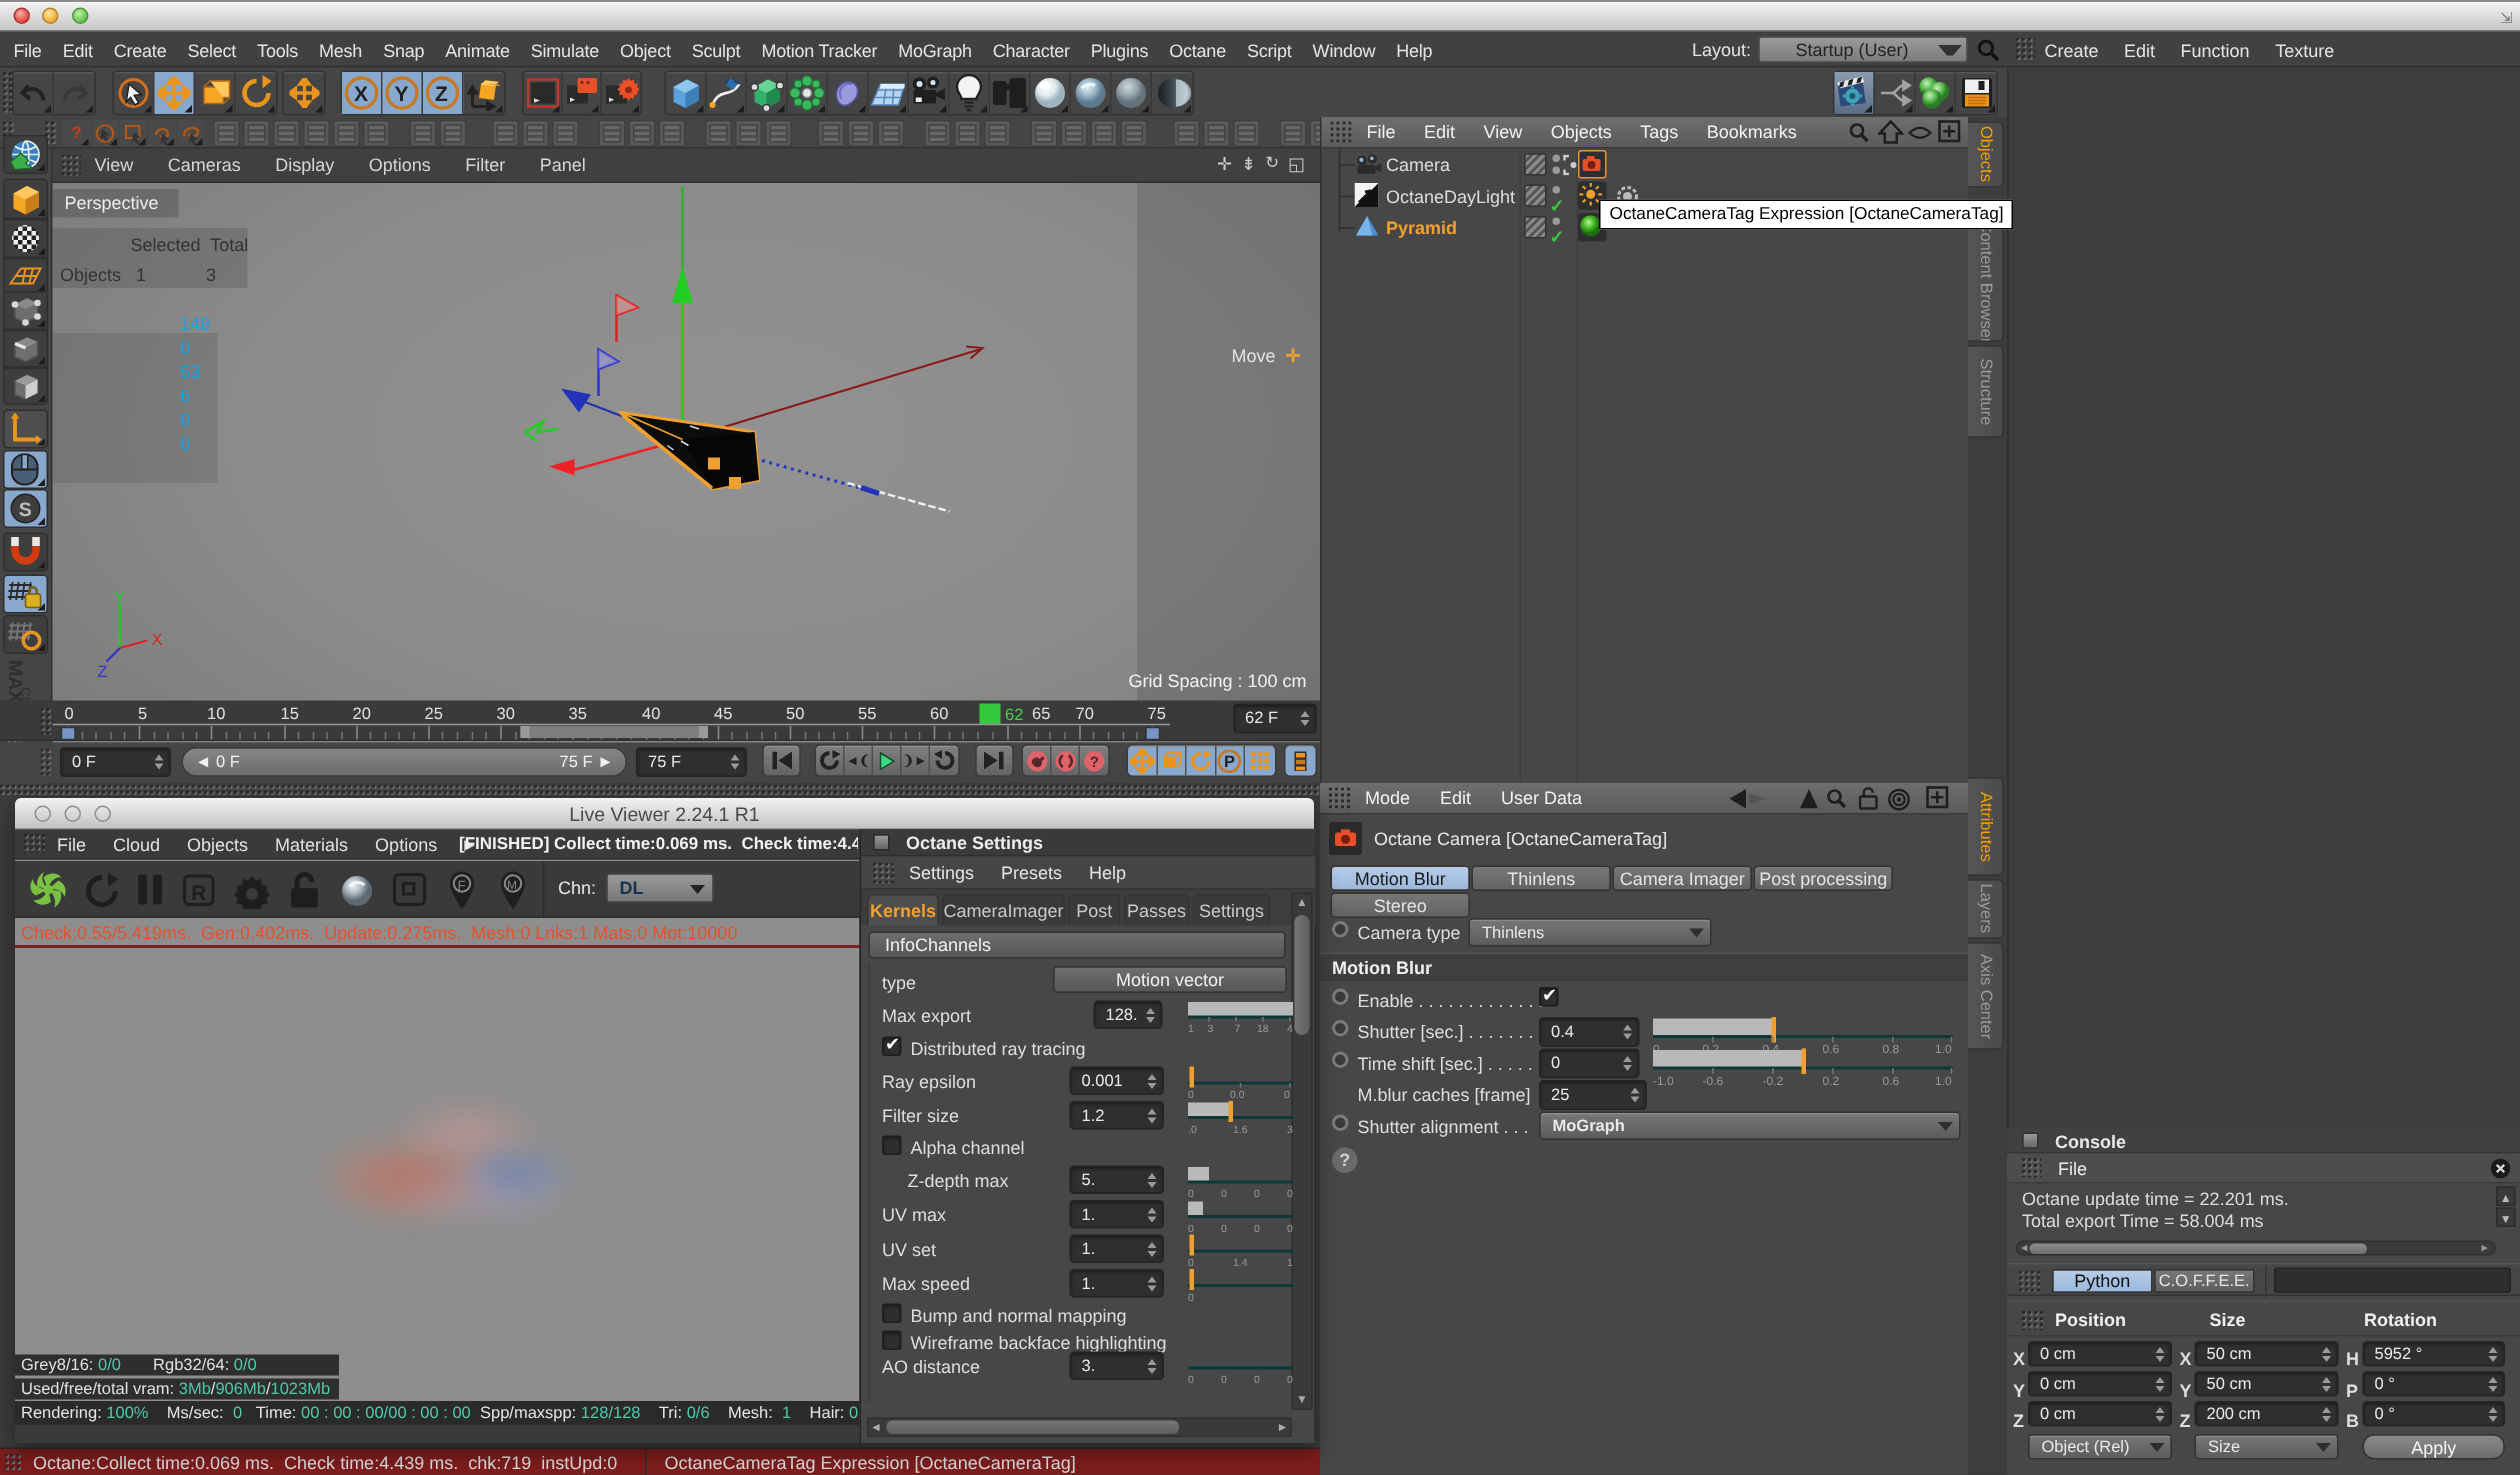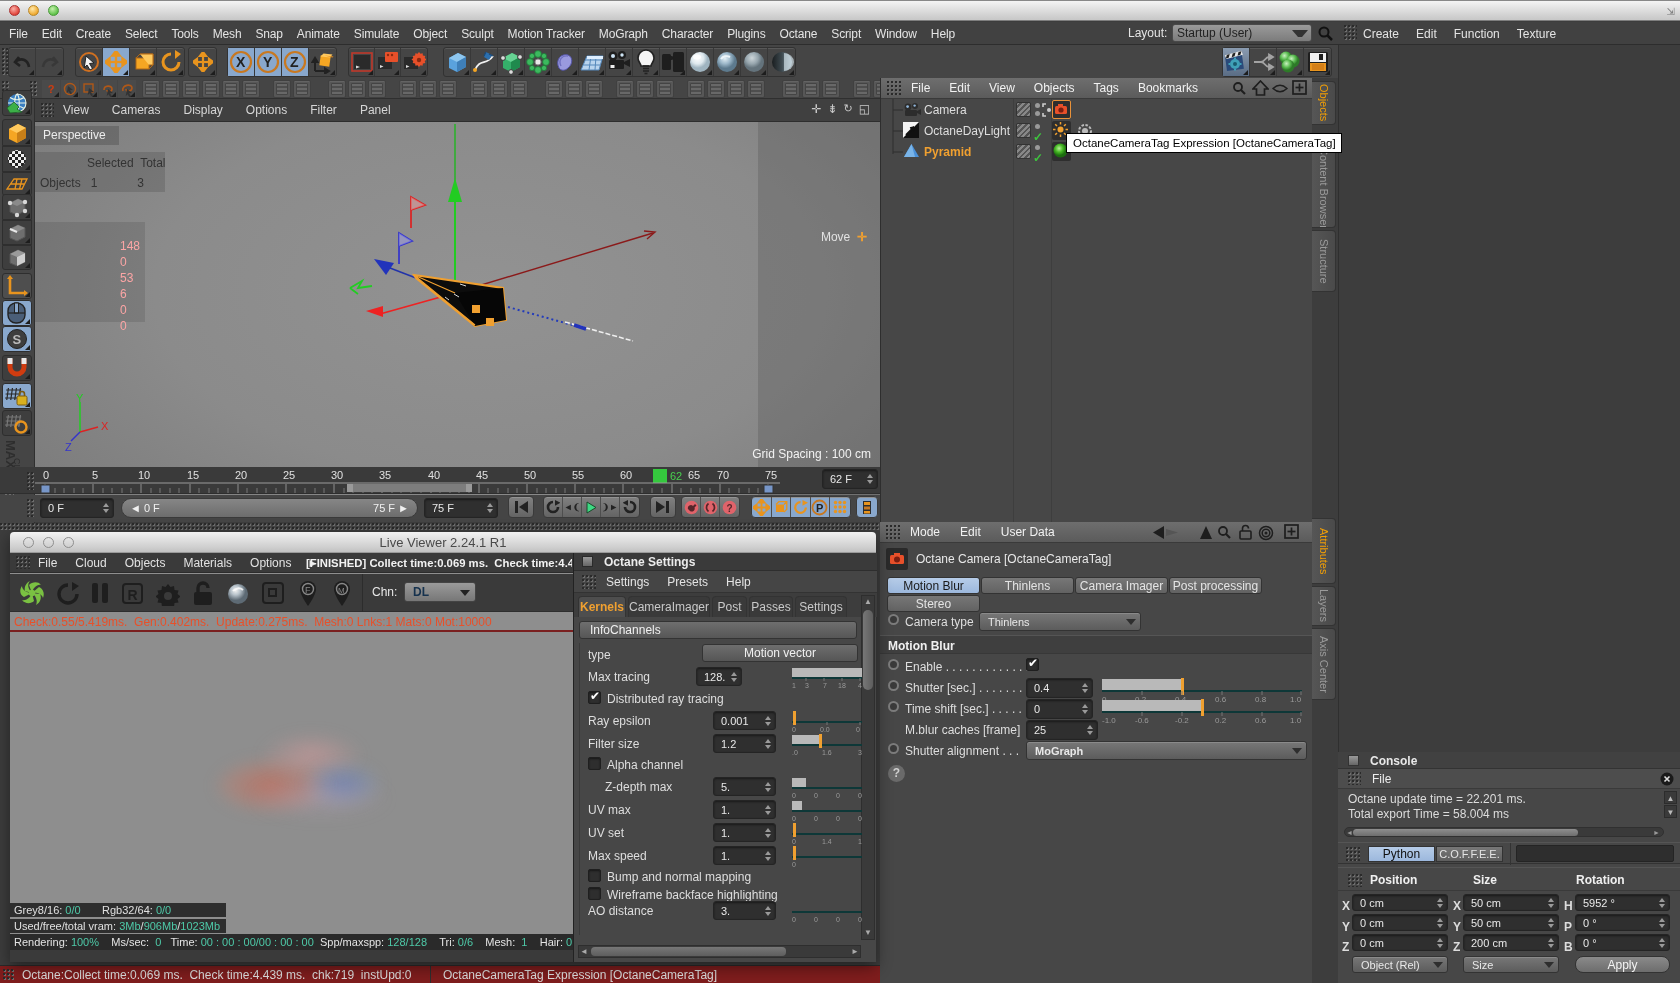--- a/index.html
+++ b/index.html
@@ -55,21 +55,21 @@
       <span>MoGraph</span>
       <span>Character</span>
       <span>Plugins</span>
       <span>Octane</span>
       <span>Script</span>
       <span>Window</span>
       <span>Help</span>
   </div>
   <div class="a mi" style="left:1128px;top:4px">Layout:</div>
   <div class="a" style="left:1172px;top:2px;width:140px;height:18px;background:linear-gradient(#9a9a9a,#7c7c7c);border:1px solid #4a4a4a;border-radius:3px;color:#222;font-size:12px;display:flex;align-items:center">
-      <span style="flex:1;padding-left:4px">Startup (User)</span>
+      <span style="flex:1;padding-left:24px">Startup (User)</span>
       <span style="width:16px;border-left:6px solid transparent;border-right:6px solid transparent;border-top:7px solid #333;margin-right:3px;height:0"></span>
     </div>
   <svg class="a" style="left:1317px;top:3px" width="17" height="17">
       <circle cx="7" cy="7" r="4.5" fill="none" stroke="#111" stroke-width="2"></circle>
       <line x1="10.5" y1="10.5" x2="15" y2="15" stroke="#111" stroke-width="2.5"></line>
     </svg>
   <div class="a handle" style="left:1344px;top:3px;width:13px;height:16px"></div>
   <div class="a mi" style="left:1363px;top:5px;display:flex;gap:17px;font-size:12px">
       <span>Create</span>
       <span>Edit</span>
@@ -730,21 +730,21 @@
     <path d="M364,142 v-31 l13,8 -13,5" fill="none" stroke="#33c" stroke-width="1.7"></path>
     <path d="M364,111 l13,8 -13,5z" fill="#99d" opacity=".6"></path>
     <path d="M315,166 l12,-7 -4,7 14,-2 m-22,2 l8,6" fill="none" stroke="#2c2" stroke-width="1.8"></path>
   </svg>
 
   <div class="a" style="left:0;top:27px;width:84px;height:19px;background:rgba(50,50,50,.28);color:#ececec;font-size:12px;padding:2px 0 0 8px">Perspective</div>
   <div class="a" style="left:0;top:53px;width:130px;height:40px;background:rgba(55,55,55,.22)"></div>
   <div class="a" style="left:0;top:123px;width:110px;height:100px;background:rgba(55,55,55,.18)"></div>
   <div class="a" style="color:#333;font-size:12px;left:52px;top:57px">Selected&nbsp; Total</div>
   <div class="a" style="color:#333;font-size:12px;left:5px;top:77px">Objects&nbsp;&nbsp;&nbsp;1&nbsp;&nbsp;&nbsp;&nbsp;&nbsp;&nbsp;&nbsp;&nbsp;&nbsp;&nbsp;&nbsp;&nbsp;3</div>
-  <div class="a" style="color:#fca5a5;font-size:12px;left:85px;top:139px;line-height:16px">148<br>0<br>53<br>6<br>0<br>0</div>
+  <div class="a" style="color:#0ea5e9;font-size:12px;left:85px;top:109px;line-height:16px">148<br>0<br>53<br>6<br>0<br>0</div>
   <div class="a" style="color:#e2e2e2;font-size:12px;right:13px;top:131px">Move&nbsp; <span style="color:#f0a030;font-weight:bold">✛</span></div>
   <div class="a" style="color:#f2f2f2;font-size:12px;right:9px;top:348px">Grid Spacing : 100 cm</div>
 
   <svg class="a" style="left:23px;top:295px" width="70" height="60">
     <line x1="22" y1="38" x2="22" y2="8" stroke="#2c2" stroke-width="1.5"></line>
     <line x1="22" y1="38" x2="40" y2="33" stroke="#d22" stroke-width="1.5"></line>
     <line x1="22" y1="38" x2="13" y2="47" stroke="#33c" stroke-width="1.5"></line>
     <text x="18" y="8" fill="#2c2" font-size="11">Y</text>
     <text x="43" y="36" fill="#d22" font-size="11">X</text>
     <text x="7" y="57" fill="#33c" font-size="11">Z</text>
@@ -1496,22 +1496,22 @@
       <div class="a" style="left:1px;top:1px;width:10px;height:10px;color:#aaa;font-size:8px;text-align:center">▲</div>
       <div class="a" style="left:1px;top:14px;width:10px;height:80px;background:linear-gradient(90deg,#777,#5e5e5e);border-radius:5px"></div>
       <div class="a" style="left:1px;bottom:1px;width:10px;height:10px;color:#aaa;font-size:8px;text-align:center">▼</div>
     </div>
 
     <div class="a" style="left:5px;top:68px;width:278px;height:18px;background:linear-gradient(#6e6e6e,#565656);border:1px solid #333;border-radius:3px;color:#f0f0f0;font-size:12px;padding:1px 0 0 10px">InfoChannels</div>
 
     <div class="a" style="left:5px;top:90px;width:278px;height:292px;border-left:1px solid #3a3a3a">
       <div class="a tx" style="left:8px;top:5px">type</div>
       <div class="a" style="left:122px;top:1px;width:156px;height:18px;background:linear-gradient(#6e6e6e,#565656);border:1px solid #333;border-radius:3px;color:#f0f0f0;font-size:12px;text-align:center;padding-top:1px">Motion vector</div>
-      <div class="a tx" style="left:8px;top:27px">Max tracing</div>
-      <div class="spin a" style="left:116px;top:24px;width:46px;height:19px">
+      <div class="a tx" style="left:8px;top:27px">Max export</div>
+      <div class="spin a" style="left:149px;top:24px;width:46px;height:19px">
           <span class="v">128.</span>
           <span class="ud"></span>
         </div>
       <div class="a" style="left:212px;top:24px;width:68px;height:20px">
         <div class="a" style="left:0;top:1px;width:70px;height:10px;background:#b9b9b9"></div>
         <div class="a" style="left:0;top:10px;width:70px;height:2px;background:#0e3838"></div>
         <svg class="a" style="left:0;top:11px" width="72" height="11" fill="#9a9a9a" font-size="7" font-family="Liberation Sans">
             <g stroke="#777">
               <line x1="14" y1="0" x2="14" y2="3"></line>
               <line x1="32" y1="0" x2="32" y2="3"></line>

